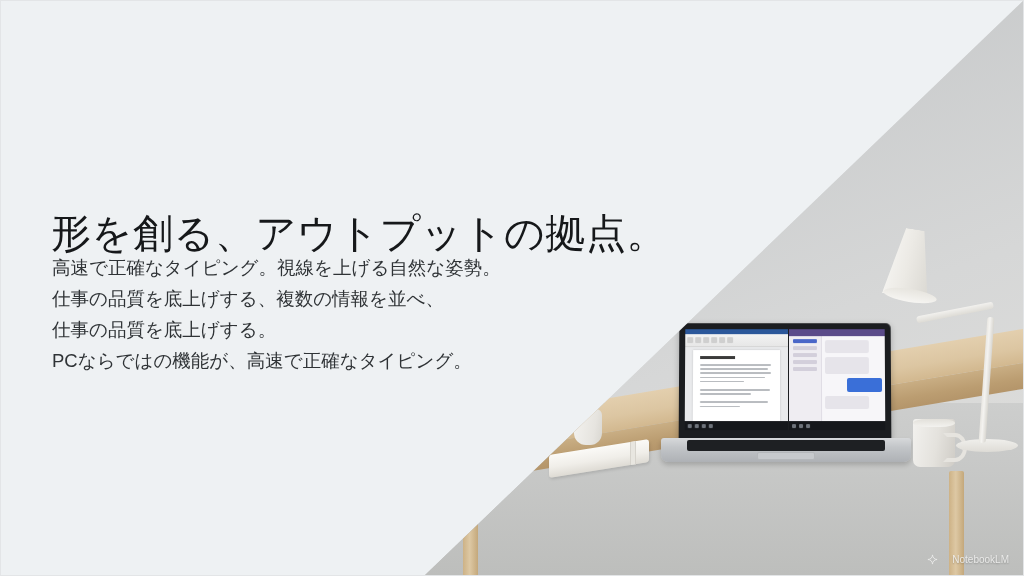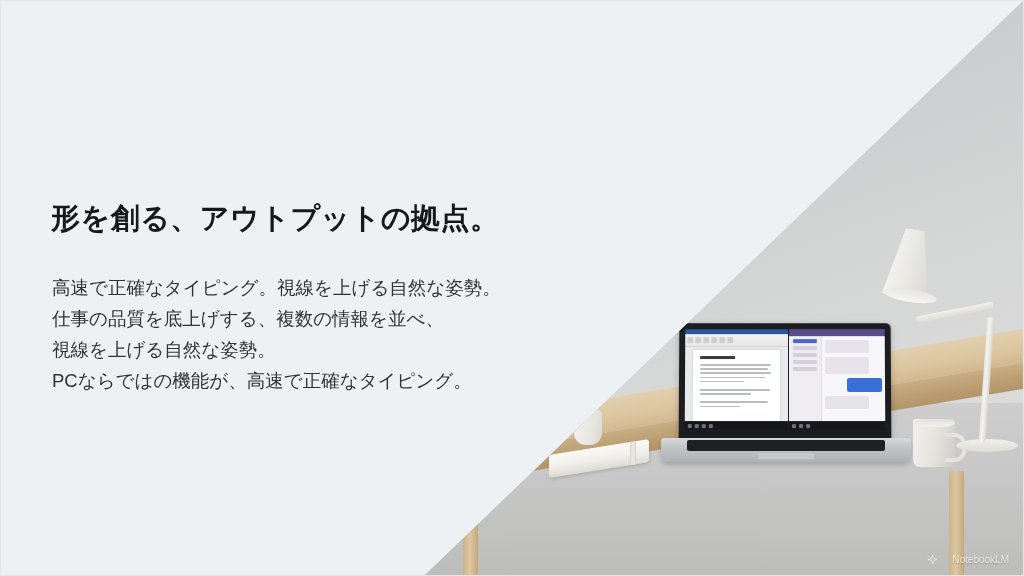--- a/index.html
+++ b/index.html
@@ -265,36 +265,35 @@
     background: linear-gradient(180deg, #e7e5df 0%, #f6f5f2 100%);
     border-radius: 50%;
     transform: rotate(9deg);
   }
 
   
   .headline {
     position: absolute;
     left: 50px;
     top: 182px;
-    font-size: 29px;
-    font-weight: 700;
+    font-size: 40px;
+    font-weight: 400;
     letter-spacing: .5px;
     color: #16181a;
     white-space: nowrap;
     line-height: 1.15;
   }
   .body-copy {
     position: absolute;
     left: 51px;
     top: 251px;
     font-size: 18.5px;
     line-height: 31px;
     color: #2f3336;
     white-space: nowrap;
-    margin-top: 20px;
   }
   .body-copy div { margin: 0; }
 
   
   .watermark {
     position: absolute;
     right: 14px;
     bottom: 10px;
     display: flex;
     align-items: center;
@@ -404,21 +403,21 @@
     <div class="lamp-arm"></div>
     <div class="lamp-shade"></div>
     <div class="lamp-shade-lip"></div>
   </div>
 
   <h1 class="headline">形を創る、アウトプットの拠点。</h1>
 
   <div class="body-copy">
     <div>高速で正確なタイピング。視線を上げる自然な姿勢。</div>
     <div>仕事の品質を底上げする、複数の情報を並べ、</div>
-    <div>視線を上げる自然な姿勢。</div>
+    <div>仕事の品質を底上げする。</div>
     <div>PCならではの機能が、高速で正確なタイピング。</div>
   </div>
 
   <div class="watermark">
     <span>
       <svg width="11" height="11" viewBox="0 0 24 24" aria-hidden="true">
         <path d="M12 2c0 5.5 4.5 10 10 10-5.5 0-10 4.5-10 10 0-5.5-4.5-10-10-10 5.5 0 10-4.5 10-10z" fill="none" stroke="#f0f0ef" stroke-width="2" stroke-linejoin="round"></path>
       </svg>
     </span>
     <span>NotebookLM</span>

